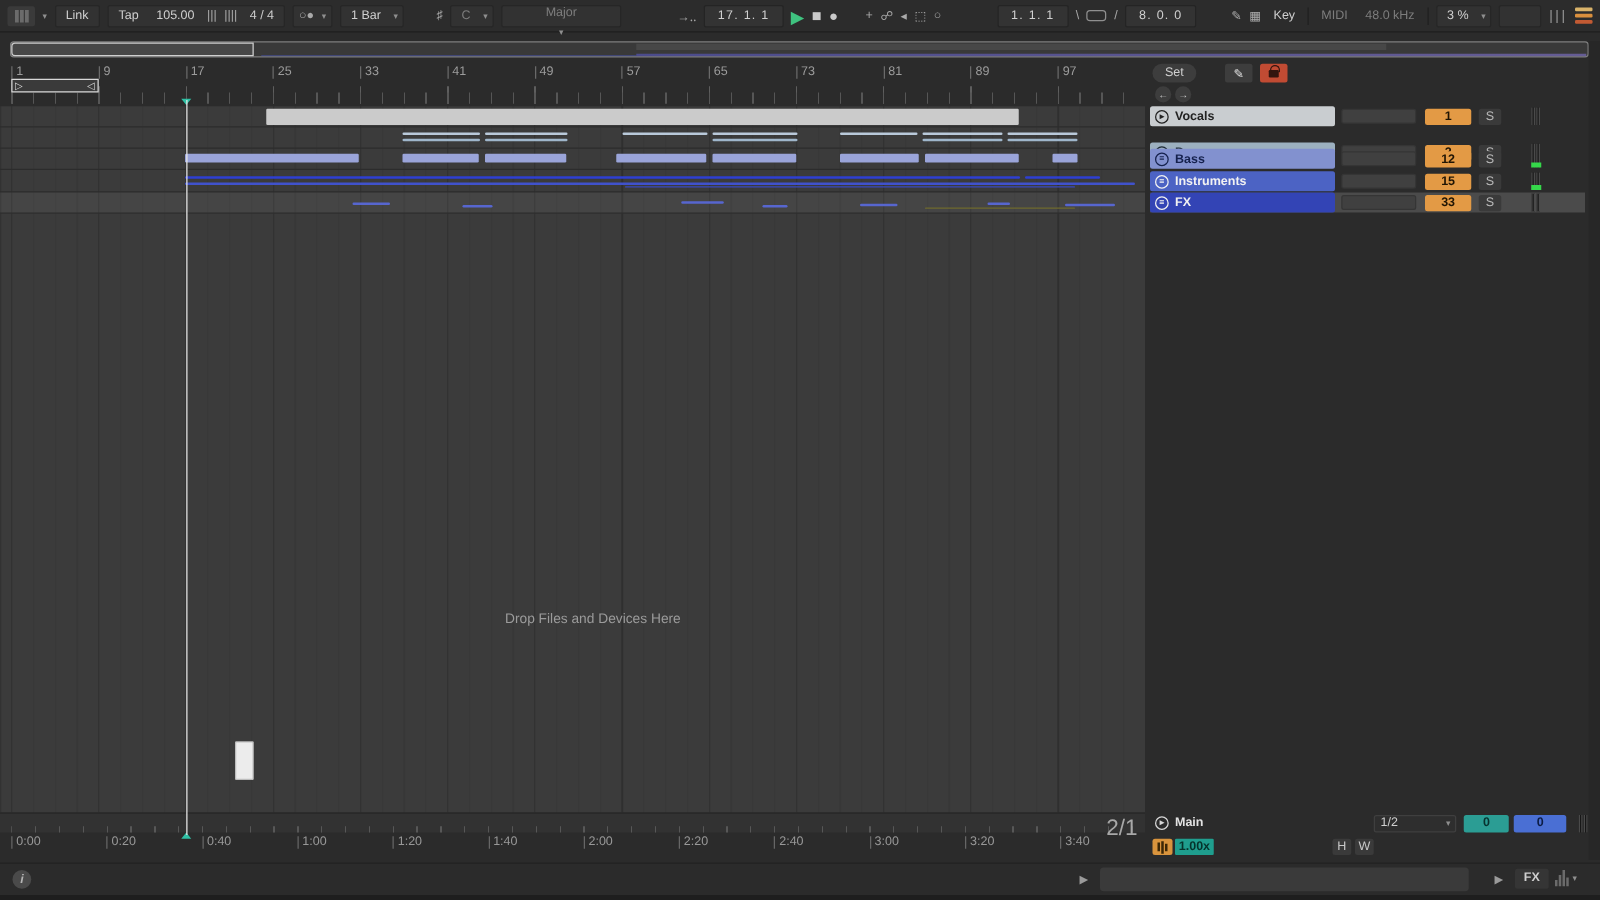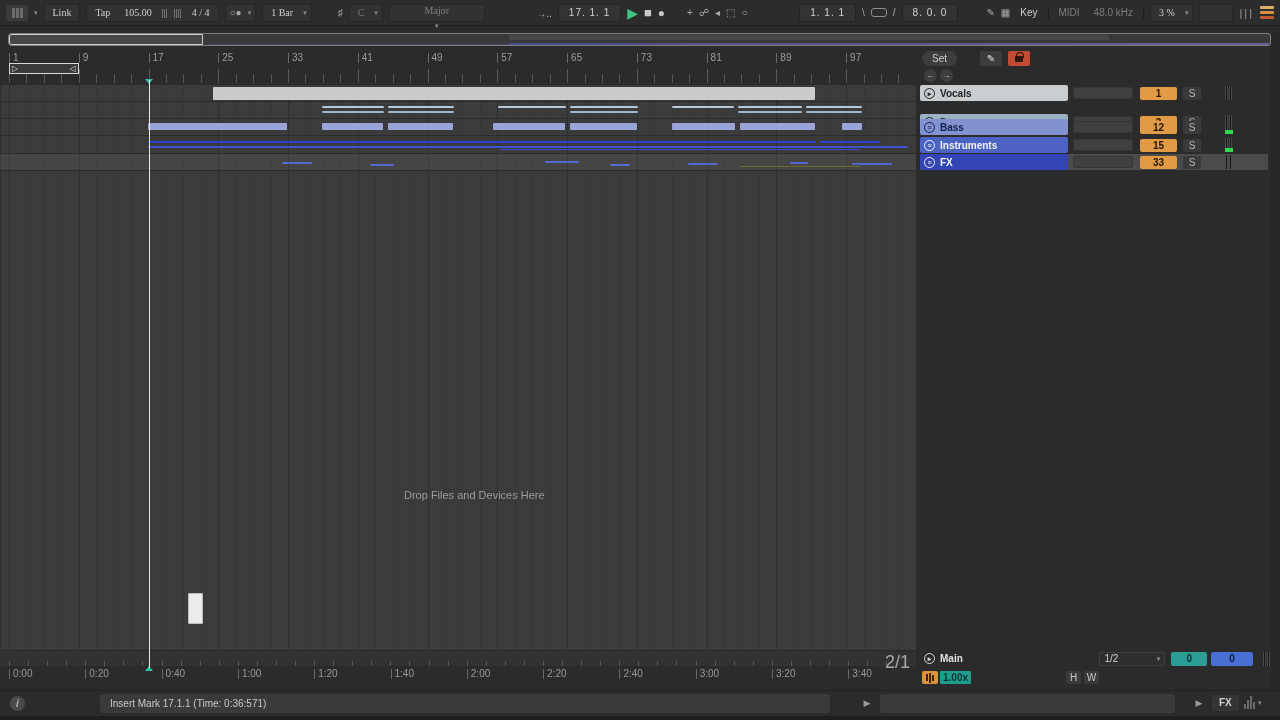--- a/index.html
+++ b/index.html
@@ -6,21 +6,21 @@
   html,body { width:1280px; height:720px; overflow:hidden; background:#2b2b2b;
     font-family:"Liberation Sans", sans-serif; font-size:10px; color:#c4c4c4;
     -webkit-font-smoothing:antialiased; }
   .abs { position:absolute; }
 
   
   #toolbar { position:absolute; left:0; top:0; width:1280px; height:26px;
     background:#2c2c2c; border-bottom:1px solid #1e1e1e;
     display:flex; align-items:center; padding:0 6px; gap:6px; }
   .tb-group { display:flex; align-items:center; background:#323232;
-    border:1px solid #262626; border-radius:2px; height:18px; padding:0 4px; gap:6px;font-family:Liberation Serif, serif; }
+    border:1px solid #262626; border-radius:2px; height:18px; padding:0 4px; gap:6px; }
   .tb-item { color:#cfcfcf; padding:0 4px; white-space:nowrap; }
   .tb-dim { color:#7d7d7d; }
   .caret { font-size:7px; color:#8f8f8f; }
   .tb-icon { color:#a9a9a9; font-size:10px; }
   .num-box { background:#333333; border:1px solid #242424; border-radius:2px;
     color:#d0d0d0; height:18px; display:flex; align-items:center; padding:0 10px;
     letter-spacing:1px; }
   .play-glyph { color:#3fc380; font-size:14px; line-height:1; }
   .stop-glyph { color:#c9c9c9; font-size:13px; line-height:1; }
   .rec-glyph { color:#c9c9c9; font-size:12px; line-height:1; }
@@ -456,21 +456,20 @@
       <i></i>
       <i></i>
     </div>
   <div id="speed-val">1.00x</div>
   <div class="zoombtn" style="left:146px;">H</div>
   <div class="zoombtn" style="left:164px;">W</div>
 </div>
 
 <div id="statusbar">
   <div id="info-icon">i</div>
-  <div class="status-pill" style="left:100px;width:730px;">Insert Mark 17.1.1 (Time: 0:36:571)</div>
   <div class="mini-play" style="left:860px;">▶</div>
   <div class="status-pill" style="left:880px;width:295px;"></div>
   <div class="mini-play" style="left:1192px;">▶</div>
   <div id="fx-btn">FX</div>
   <div id="meter-sel">
       <i></i>
       <i></i>
       <i></i>
       <i></i>
     </div>

